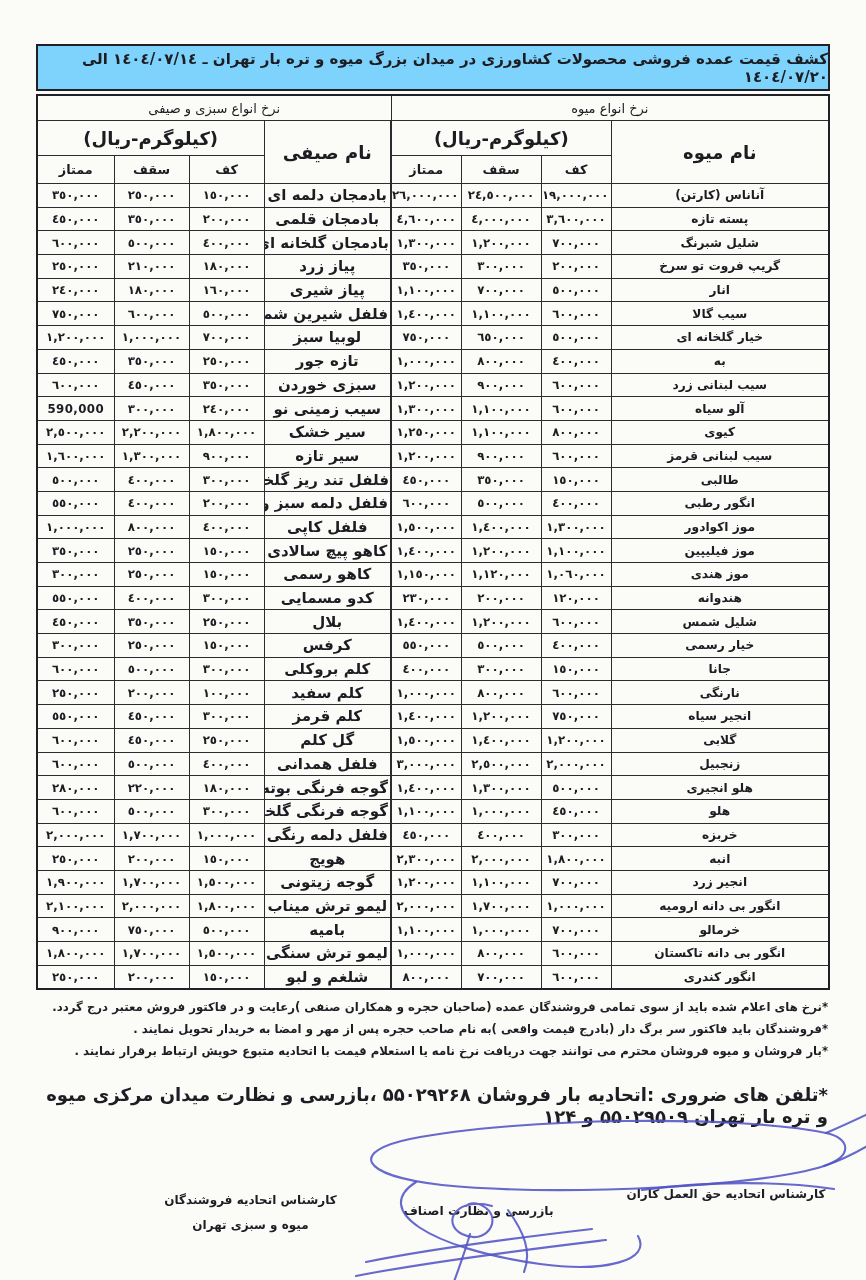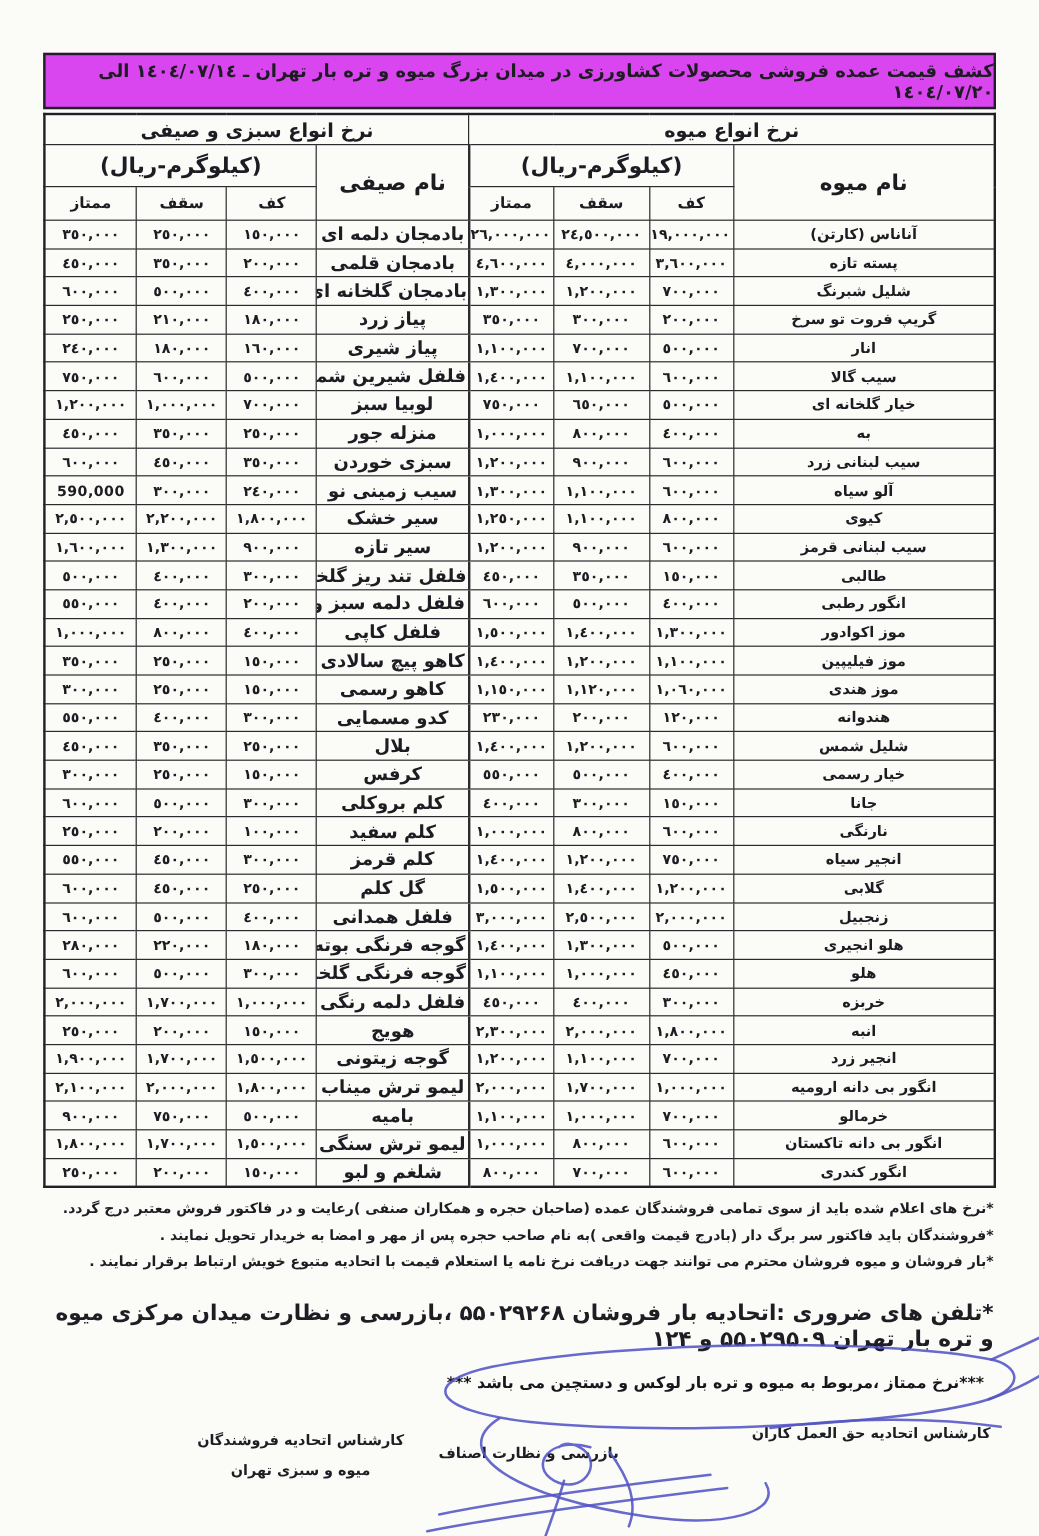--- a/index.html
+++ b/index.html
@@ -1,42 +1,42 @@
 <!DOCTYPE html>
 <html lang="fa" dir="rtl" style="--ink: #5254c5;"><head>
 <meta charset="utf-8">
 <style>
   html,body{margin:0;padding:0;}
   body{background:#e9e9e5;}
   .page{position:relative;width:866px;height:1280px;margin:0 auto;background:#fbfbf8;
         font-family:"DejaVu Sans",sans-serif;color:#1c1c22;overflow:hidden;}
   .doc{position:absolute;right:36px;top:44px;width:794px;direction:rtl;}
   .title-box{border:2.2px solid #202026;height:43px;display:flex;align-items:center;justify-content:center;
-             font-weight:bold;font-size:15px;letter-spacing:0;margin-bottom:3px;background:#d946ef;}
+             font-weight:bold;font-size:15px;letter-spacing:0;margin-bottom:3px;background:#7dd3fc;}
   table.price{width:100%;border-collapse:collapse;table-layout:fixed;border:2.2px solid #202026;direction:rtl;}
   table.price th,table.price td{border:1.4px solid #2b2b30;padding:0 2px;text-align:center;vertical-align:middle;
              overflow:hidden;white-space:nowrap;}
-  tr.sec-h th{height:24px;font-size:16px;font-weight:bold;}
+  tr.sec-h th{height:24px;font-size:13px;font-weight:normal;}
   tr.unit-h th{height:34px;font-size:18px;font-weight:bold;}
   tr.col-h th{height:27px;font-size:12.8px;font-weight:bold;}
   th.name-h{font-size:13px;}
   td.name{font-size:12.2px;font-weight:bold;}
   td.vname{font-size:15px;font-weight:bold;}
   td.num{font-size:11.8px;font-weight:bold;letter-spacing:.4px;}
   tbody tr{height:23.7px;}
   .split{border-left-width:2.2px !important;}
   .foot{margin-top:6px;direction:rtl;text-align:right;font-weight:bold;font-size:11.7px;
         line-height:22.3px;color:#1d1d24;padding-right:2px;}
   .foot .indent{padding-right:26px;}
   .foot .tel{font-size:18px;margin-top:21px;}
   .premium-note{position:absolute;top:1146px;right:46px;direction:rtl;font-weight:bold;font-size:13.2px;color:#17171d;}
   .sig{position:absolute;text-align:center;font-weight:bold;font-size:12px;color:#1d1d24;direction:rtl;}
   .sig div{line-height:25px;}
   .sig-right{left:626px;top:1182px;width:200px;}
-  .sig-center{left:358px;top:1198px;width:165px;font-size:12.4px;}
+  .sig-center{left:396px;top:1198px;width:165px;font-size:12.4px;}
   .sig-left{left:148px;top:1188px;width:205px;}
   svg.ink{position:absolute;left:0;top:0;pointer-events:none;z-index:6;}
   .ink path{fill:none;stroke:var(--ink,#5254c5);stroke-width:2.1;stroke-linecap:round;opacity:.88;}
 </style>
 </head>
 <body>
 
 <div class="page">
 
   <div class="doc">
@@ -143,21 +143,21 @@
             <td class="vname">لوبیا سبز</td>
             <td class="num">٧٠٠,٠٠٠</td>
             <td class="num">١,٠٠٠,٠٠٠</td>
             <td class="num">١,٢٠٠,٠٠٠</td>
           </tr>
           <tr>
             <td class="name">به</td>
             <td class="num">٤٠٠,٠٠٠</td>
             <td class="num">٨٠٠,٠٠٠</td>
             <td class="num split">١,٠٠٠,٠٠٠</td>
-            <td class="vname">منزله جور</td>
+            <td class="vname">تازه جور</td>
             <td class="num">٢٥٠,٠٠٠</td>
             <td class="num">٣٥٠,٠٠٠</td>
             <td class="num">٤٥٠,٠٠٠</td>
           </tr>
           <tr>
             <td class="name">سیب لبنانی زرد</td>
             <td class="num">٦٠٠,٠٠٠</td>
             <td class="num">٩٠٠,٠٠٠</td>
             <td class="num split">١,٢٠٠,٠٠٠</td>
             <td class="vname">سبزی خوردن</td>
@@ -419,21 +419,20 @@
     </table>
 
     <div class="foot">
         <div>*نرخ های اعلام شده باید از سوی تمامی فروشندگان عمده (صاحبان حجره و همکاران صنفی )رعایت و در فاکتور فروش معتبر درج گردد.</div>
         <div>*فروشندگان باید فاکتور سر برگ دار (بادرج قیمت واقعی )به نام صاحب حجره پس از مهر و امضا به خریدار تحویل نمایند .</div>
         <div>*بار فروشان و میوه فروشان محترم می توانند جهت دریافت نرخ نامه یا استعلام قیمت با اتحادیه متبوع خویش ارتباط برقرار نمایند .</div>
         <div class="tel">*تلفن های ضروری :اتحادیه بار فروشان  ۵۵۰۲۹۲۶۸   ،بازرسی و نظارت میدان مرکزی میوه و تره بار تهران  ۵۵۰۲۹۵۰۹  و  ۱۲۴</div>
       </div>
   </div>
 
-  <div class="premium-note">***نرخ ممتاز ،مربوط به میوه و تره بار لوکس و دستچین می باشد ***</div>
 
   <div class="sig sig-right">
     <div>کارشناس اتحادیه حق العمل کاران</div>
   </div>
   <div class="sig sig-center">
     <div>بازرسی و نظارت اصناف</div>
   </div>
   <div class="sig sig-left">
     <div>کارشناس اتحادیه فروشندگان</div>
     <div>میوه و سبزی تهران</div>

